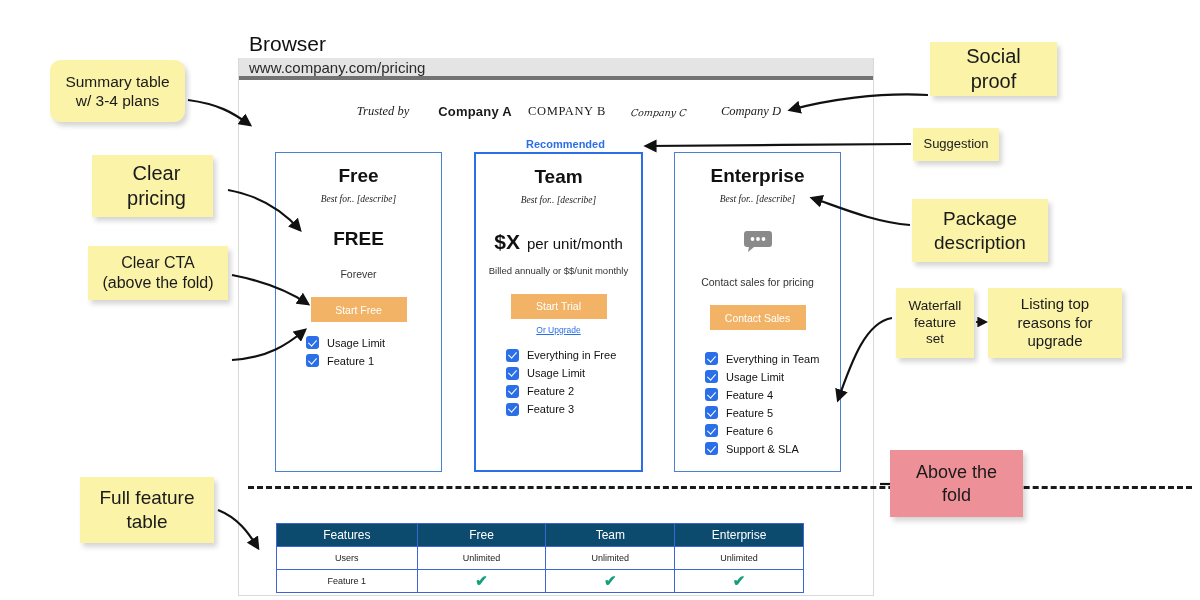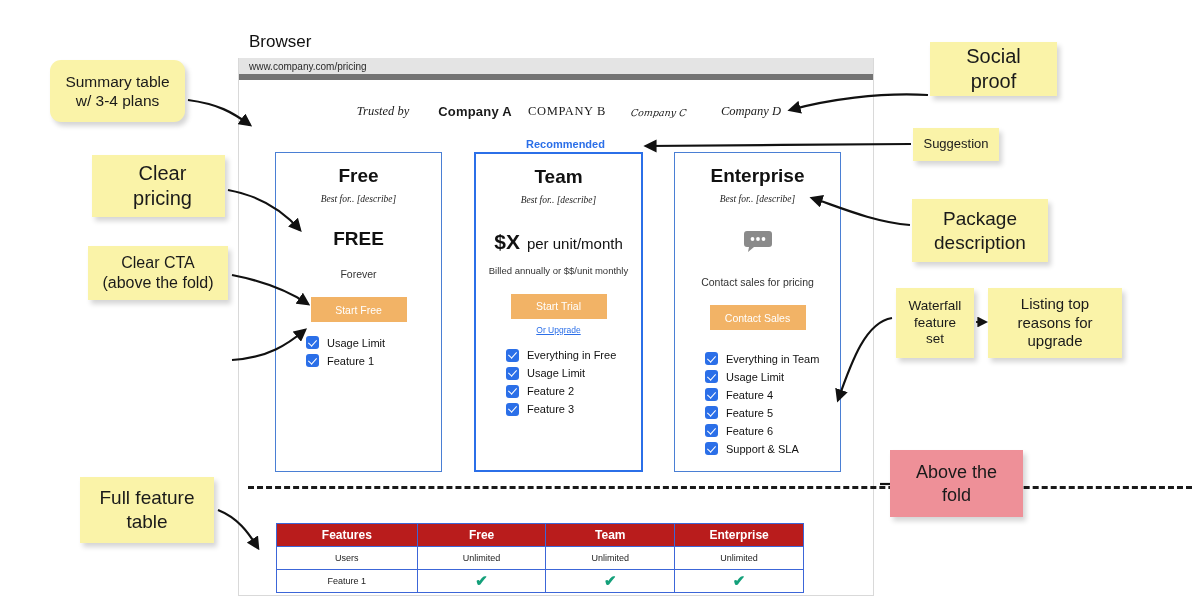--- a/index.html
+++ b/index.html
@@ -22,37 +22,37 @@
     box-shadow: 3px 4px 5px rgba(0,0,0,0.17);
     padding: 4px 6px;
     white-space: pre-line;
     font-family: "Liberation Sans", sans-serif;
   }
   .note.pink { background: #EE9098; }
 
   
   #browser-label {
     position: absolute; left: 249px; top: 32px;
-    font-size: 17px; color: #111;
+    font-size: 21px; color: #111;
   }
   #browser {
     position: absolute; left: 238px; top: 58px;
     width: 636px; height: 538px;
     background: #fff;
     border-left: 1px solid #d9d9d9;
     border-right: 1px solid #d9d9d9;
     border-bottom: 1px solid #d9d9d9;
     overflow: hidden;
   }
   #urlbar {
     height: 22px; background: #E4E4E4;
     display: flex; align-items: center;
     padding-left: 10px;
-    font-size: 10px; color: #2a2a2a;
-    border-bottom: 6px solid #737373;
+    font-size: 15px; color: #2a2a2a;
+    border-bottom: 4px solid #737373;
   }
 
   
   #trusted {
     display: flex; align-items: center;
     gap: 0px; margin-top: 24px;
     padding-left: 98px;
     font-size: 11.5px; color: #1a1a1a;
   }
   #trusted .logo { width: 92px; text-align: center; }
@@ -135,21 +135,21 @@
     text-align: center; font-size: 11.5px; font-weight: bold; color: #111;
   }
   #matrix {
     position: absolute; left: 276px; top: 523px;
     width: 528px; border-collapse: collapse;
   }
   #matrix th, #matrix td {
     border: 1px solid #3C66D8; text-align: center;
   }
   #matrix th {
-    background: #b91c1c; color: #fff; font-size: 12px; font-weight: bold;
+    background: #0c4a6e; color: #fff; font-size: 12px; font-weight: normal;
     height: 23px;
   }
   #matrix td { height: 23px; font-size: 9px; color: #222; }
   .tick { color: #14A07A; font-size: 15px; font-weight: bold; }
 
   
   #arrows { position: absolute; left: 0; top: 0; width: 1200px; height: 600px; pointer-events: none; }
 </style>
 </head>
 <body>
@@ -287,21 +287,21 @@
         <td><span class="tick">✔</span></td>
         <td><span class="tick">✔</span></td>
         <td><span class="tick">✔</span></td>
       </tr>
     </tbody>
   </table>
 
   <div class="note" style="left:50px;  top:60px;  width:135px; height:62px; font-size:15.5px;border-radius:11px;">Summary table
 w/ 3-4 plans</div>
 
-  <div class="note" style="left:92px;  top:155px; width:133px; height:62px; font-size:20px;padding-left:14px;">Clear
+  <div class="note" style="left:92px;  top:155px; width:121px; height:62px; font-size:20px;padding-left:14px;">Clear
 pricing</div>
 
   <div class="note" style="left:88px;  top:246px; width:140px; height:54px; font-size:16px;">Clear CTA
 (above the fold)</div>
 
 
   <div class="note" style="left:80px;  top:477px; width:134px; height:66px; font-size:19px;">Full feature
 table</div>
 
   <div class="note" style="left:930px; top:42px;  width:127px; height:54px; font-size:20px;">Social

